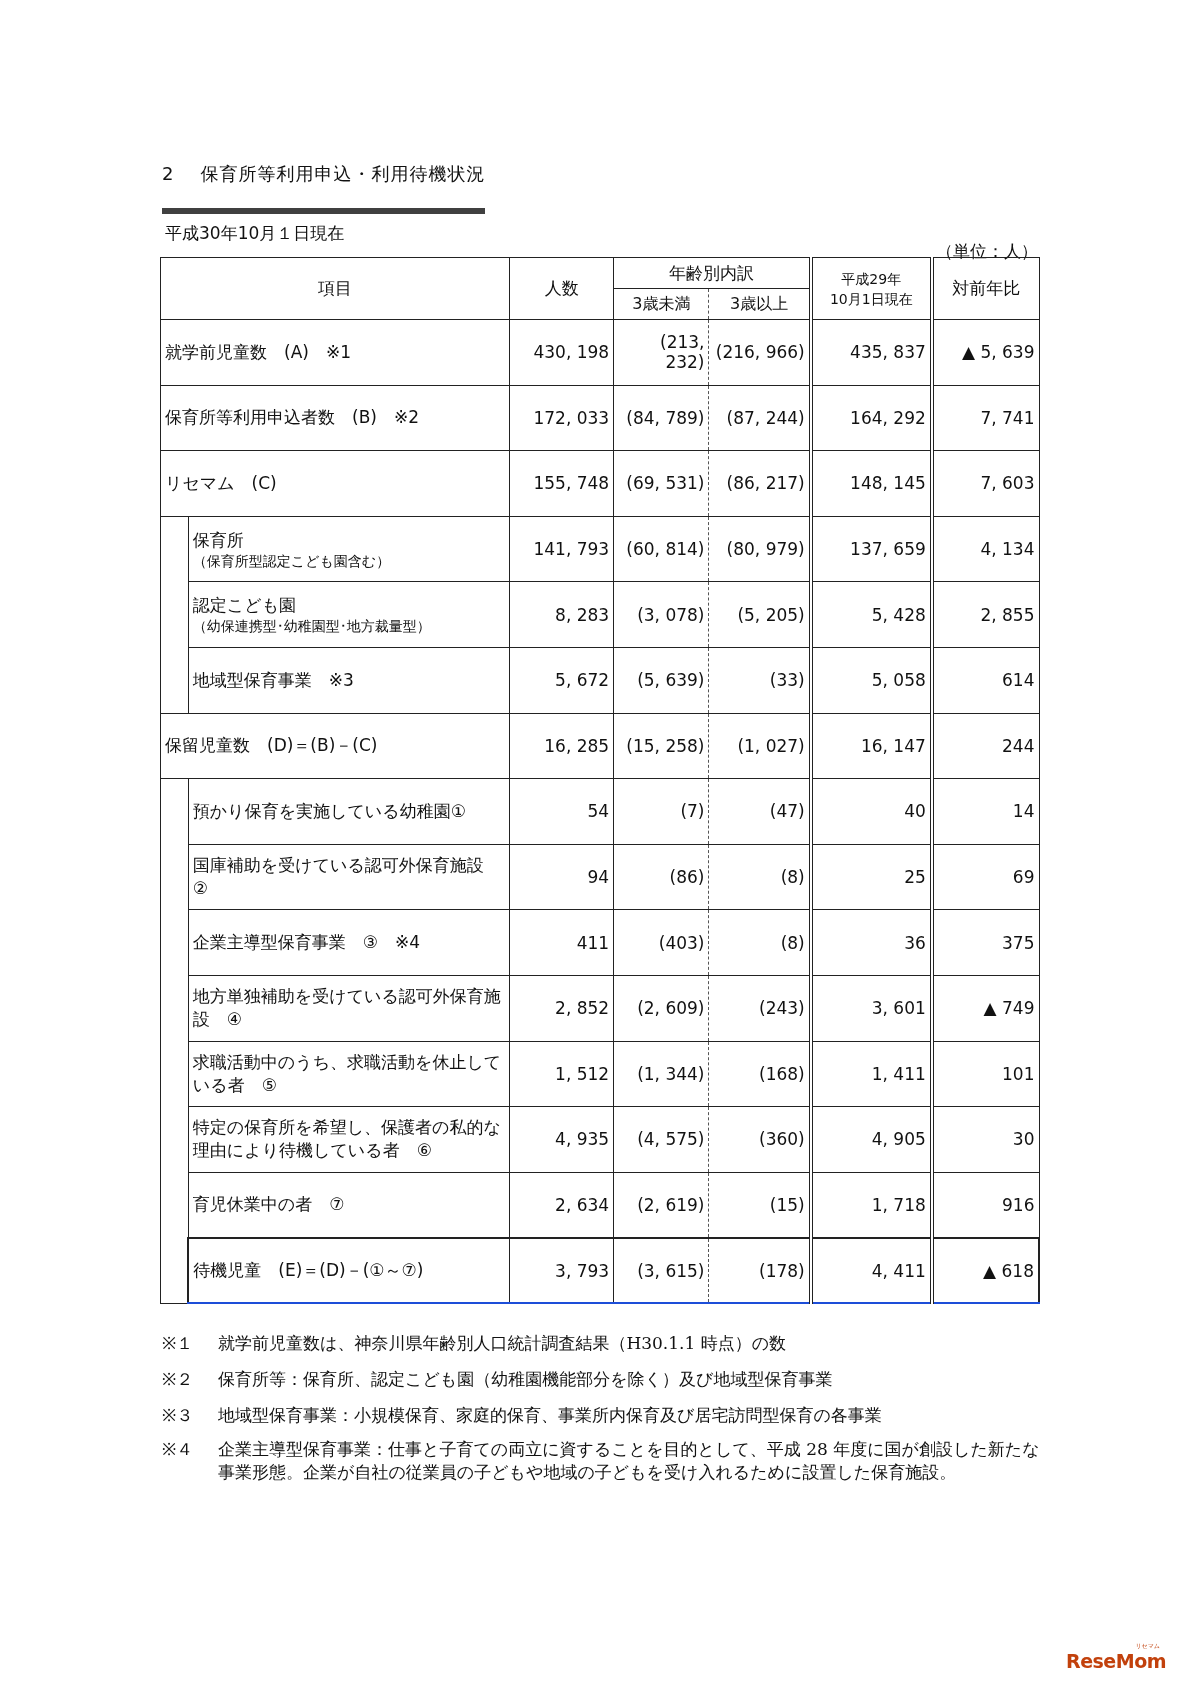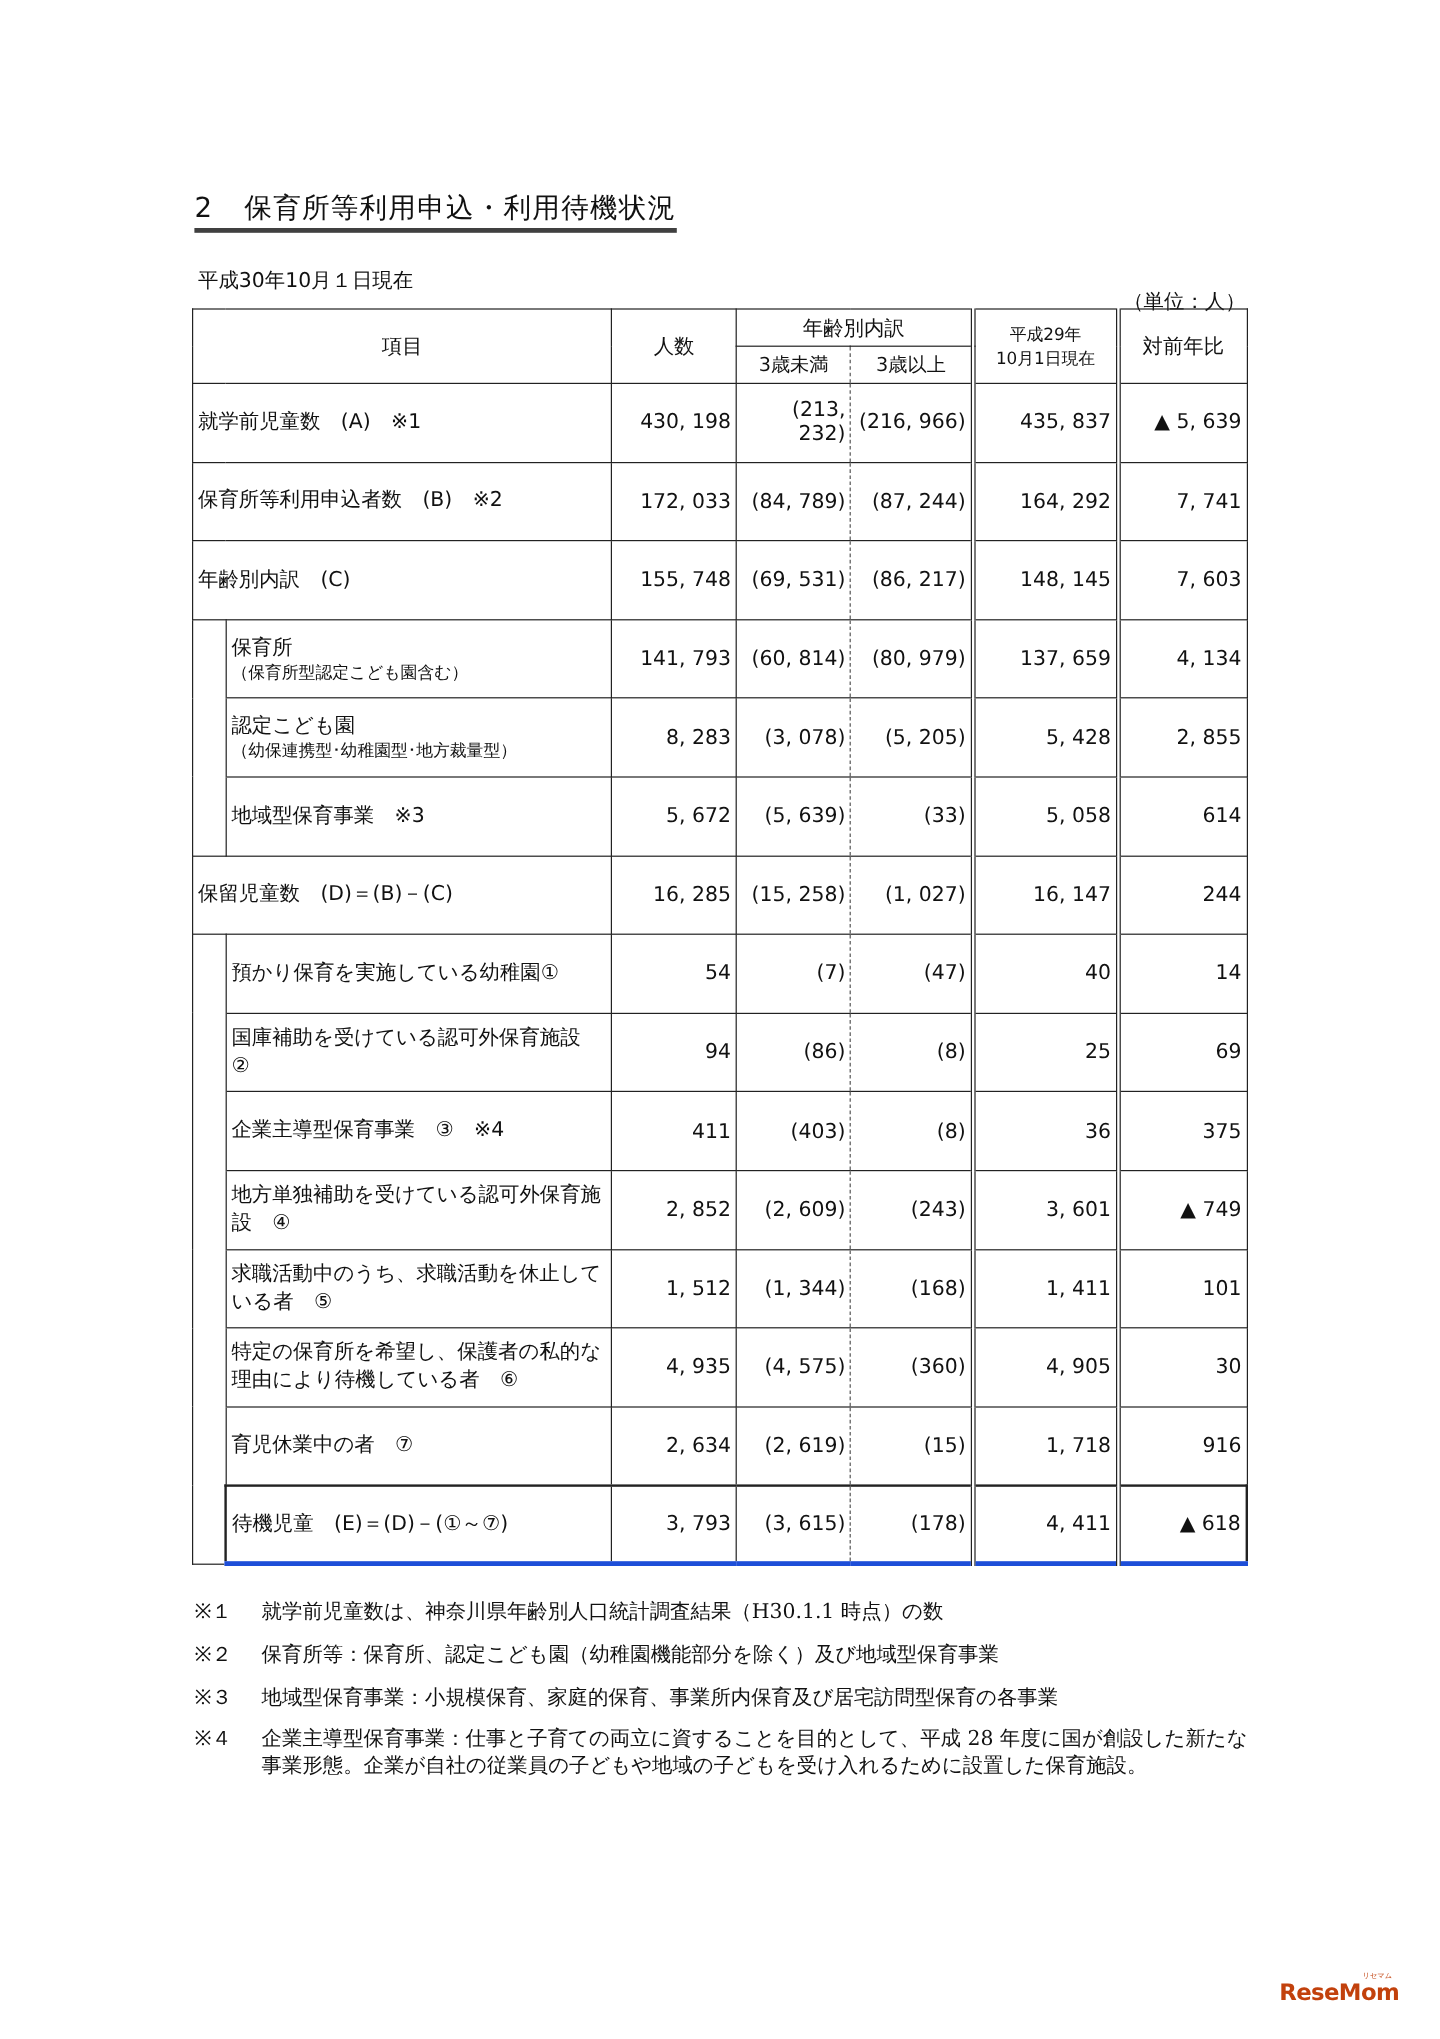--- a/index.html
+++ b/index.html
@@ -2,22 +2,22 @@
 <html><head>
   <meta charset="utf-8">
   <style>
     html, body { margin: 0; padding: 0; background: #ffffff; }
     body {
       width: 1200px; height: 1699px; position: relative; overflow: hidden;
       font-family: "DejaVu Sans", "Liberation Sans", sans-serif; color: #111;
     }
     .title {
       position: absolute; left: 162px; top: 160px;
-      font-size: 23px; letter-spacing: 1px;
-      border-bottom: 4px solid #404040; padding-bottom: 2px; line-height: 28px;
+      font-size: 18px; letter-spacing: 1px;
+      border-bottom: 6px solid #404040; padding-bottom: 20px; line-height: 28px;
     }
     .title .num { margin-right: 26px; }
     .asof { position: absolute; left: 165px; top: 222px; font-size: 17px; text-align: right; }
     .unit { position: absolute; right: 162px; top: 220px; font-size: 17px; margin-top: 20px; }
 
     table.main {
       position: absolute; left: 160px; top: 257px; width: 880px;
       border-collapse: collapse; table-layout: fixed; font-size: 17px;
     }
     table.main td, table.main th {
@@ -30,21 +30,21 @@
     .c-age2 { border-left: 1px dashed #555 !important; }
     .dbl-l { border-left: 4px double #222 !important; margin-left: 28px; }
     .hdr1 th { height: 31px; }
     .hdr2 th { height: 31px; font-size: 16px; }
     .hdr-small { font-size: 14px; line-height: 20px; }
     tr.row td { height: 65.6px; }
     td.label { vertical-align: middle; line-height: 23px; }
     td.indent-cell { border-top: none !important; border-bottom: none !important; width: 26px; padding: 0; }
     td.indent-cell.last { border-bottom: 1px solid #222 !important; }
     .sub { font-size: 14px; display: block; line-height: 18px; }
-    tr.final td { border-top: 2px solid #222; border-bottom: 4px solid #1d4ed8; }
+    tr.final td { border-top: 2px solid #222; border-bottom: 2px solid #1d4ed8; }
     tr.final td.label { border-left: 2px solid #222 !important; }
     tr.final td.last-col { border-right: 2px solid #222 !important; }
 
     .notes { position: absolute; left: 162px; top: 1330px; width: 880px; font-family: "DejaVu Serif", "Liberation Serif", serif; font-size: 17px; }
     .note { display: flex; margin-bottom: 10px; line-height: 26px; }
     .note .mark { width: 56px; flex: none; }
     .note .txt { flex: 1; }
     .note.multi { line-height: 23px; }
 
     .logo {
@@ -100,21 +100,21 @@
       </tr>
       <tr class="row">
         <td class="label" colspan="2"><span>保育所等利用申込者数　(B)　※2</span></td>
         <td class="num">172, 033</td>
         <td class="num c-age1">(84, 789)</td>
         <td class="num c-age2">(87, 244)</td>
         <td class="num dbl-l">164, 292</td>
         <td class="num dbl-l last-col">7, 741</td>
       </tr>
       <tr class="row">
-        <td class="label" colspan="2"><span>年齢別内訳　(C)</span></td>
+        <td class="label" colspan="2"><span>リセマム　(C)</span></td>
         <td class="num">155, 748</td>
         <td class="num c-age1">(69, 531)</td>
         <td class="num c-age2">(86, 217)</td>
         <td class="num dbl-l">148, 145</td>
         <td class="num dbl-l last-col">7, 603</td>
       </tr>
       <tr class="row">
         <td class="indent-cell"></td>
         <td class="label"><span>保育所</span><span class="sub">（保育所型認定こども園含む）</span></td>
         <td class="num">141, 793</td>

